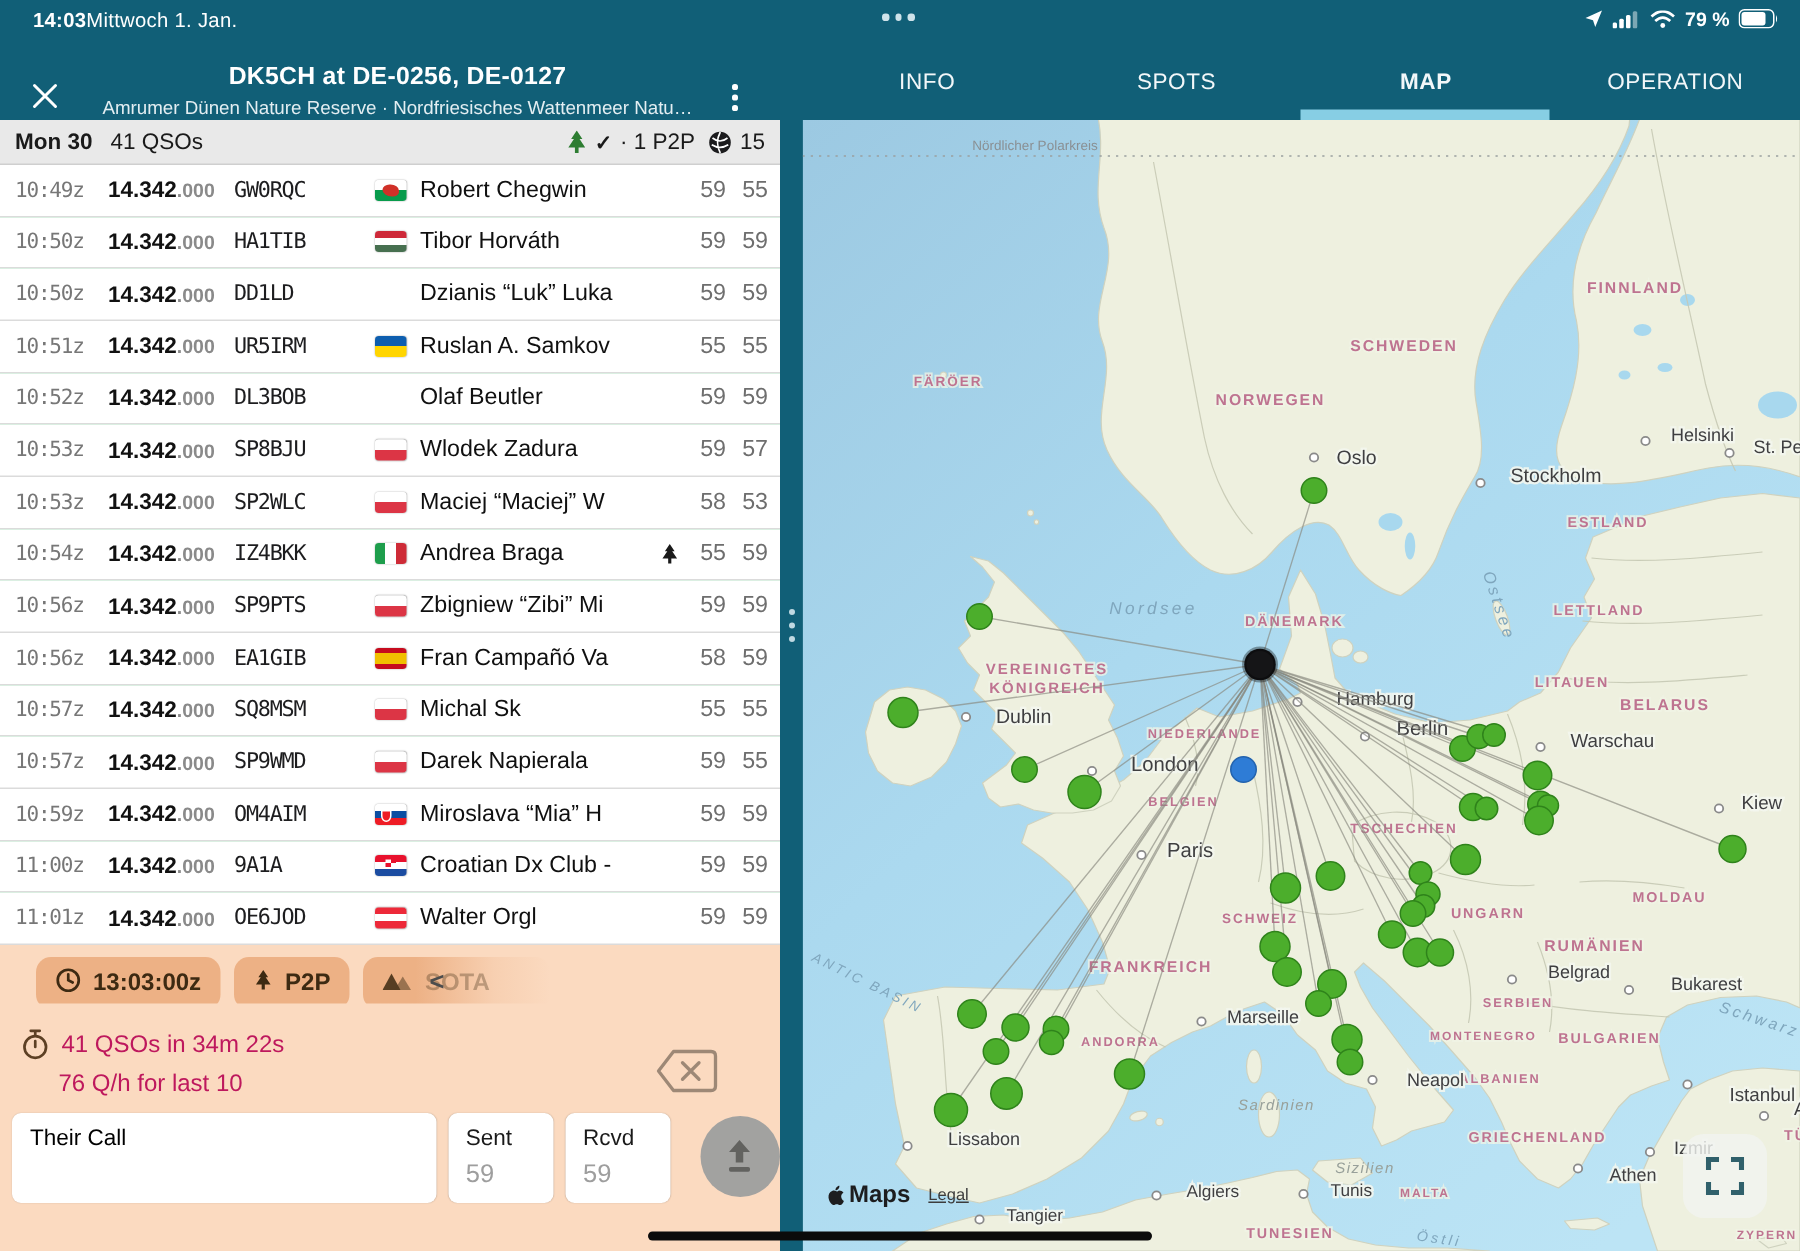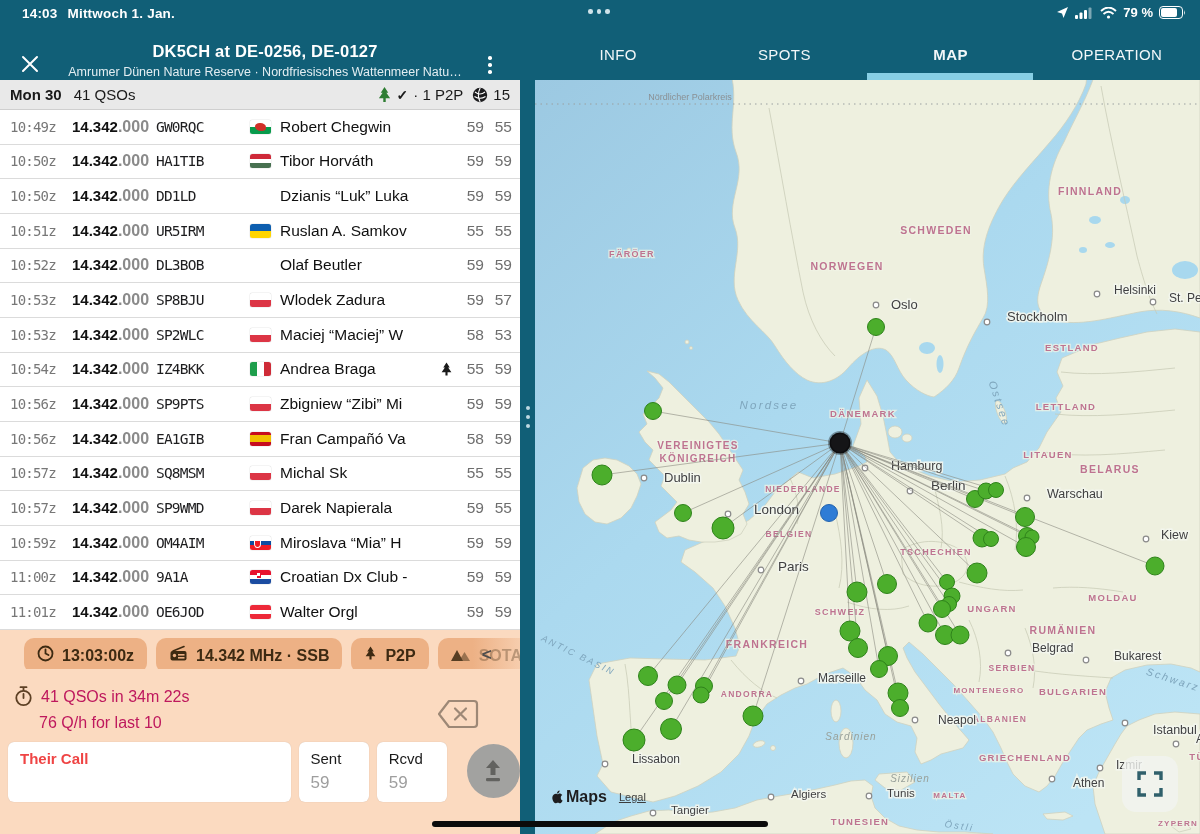--- a/index.html
+++ b/index.html
@@ -3,21 +3,21 @@
 <meta charset="utf-8">
 <style>
   * { margin:0; padding:0; box-sizing:border-box; }
   html,body { width:1200px; height:834px; overflow:hidden; background:#115F77;
     font-family:"Liberation Sans", sans-serif; }
   .screen { position:relative; width:1200px; height:834px; background:#115F77; }
 
   
   .statusbar { position:absolute; left:0; top:0; width:1200px; height:28px; color:#fff; }
   .sb-left { position:absolute; left:22px; top:6px; font-size:13.5px; font-weight:bold; letter-spacing:.2px; }
-  .sb-left .sb-date { font-weight:bold; margin-left:10px; }
+  .sb-left .sb-date { font-weight:normal; margin-left:0; }
   .sb-center { position:absolute; left:588px; top:9px; display:flex; gap:4px; }
   .sb-center i { width:4.5px; height:4.5px; border-radius:50%; background:#cfe3ea; }
   .sb-right { position:absolute; right:14px; top:5px; display:flex; align-items:center; gap:6px; font-size:13px; font-weight:bold; }
 
   
   .appheader { position:absolute; left:0; top:40px; width:525px; height:54px; color:#fff; }
   .close-x { position:absolute; left:18px; top:12px; width:24px; height:24px; cursor:pointer; }
   .hdr-titles { position:absolute; left:45px; right:40px; top:2px; text-align:center; }
   .hdr-title { font-size:16.5px; font-weight:bold; letter-spacing:.2px; }
   .hdr-sub { font-size:12.5px; color:#e3eef2; margin-top:4px; white-space:nowrap; overflow:hidden; }
@@ -35,21 +35,21 @@
   .sum-day { font-weight:bold; margin-right:12px; }
   .sum-right { margin-left:auto; display:flex; align-items:center; gap:5px; }
   .sum-right .chk { font-size:14px; font-weight:bold; }
   .sum-right .p2ptxt { margin-right:4px; }
 
   .qrows { position:absolute; left:0; top:30px; width:100%; height:520px; background:#22c55e; }
   .qrow { display:flex; align-items:center; height:34.66px; border-bottom:1px solid #DBDBDB; background:#fff; padding:0 8px 0 10px; cursor:pointer; }
   .qtime { width:62px; font-family:"DejaVu Sans Mono", monospace; font-size:14px; color:#777; letter-spacing:-.8px; flex:none; }
   .qfreq { width:84px; font-size:15px; color:#111; flex:none; }
   .qfreq b { font-weight:bold; }
-  .qfreq small { font-size:16px; color:#8a8a8a; font-weight:bold; }
+  .qfreq small { font-size:13px; color:#8a8a8a; font-weight:bold; }
   .qcall { width:94px; font-family:"DejaVu Sans Mono", monospace; font-size:14.5px; color:#1d1d1f; letter-spacing:-.8px; flex:none; }
   .qflag { width:21px; height:14px; border-radius:2.5px; margin-right:9px; flex:none; position:relative; overflow:hidden; box-shadow:0 0 1px rgba(0,0,0,.45); }
   .qflag.none { box-shadow:none; }
   .qname { flex:1; font-size:15.5px; color:#101010; white-space:nowrap; overflow:hidden; }
   .qtree { width:20px; flex:none; color:#1a1a1a; display:flex; justify-content:center; }
   .qsent,.qrcvd { width:28px; text-align:right; color:#6e6e6e; font-size:15.5px; flex:none; }
 
   
   .flag-wales { background:linear-gradient(#ffffff 50%, #089b4c 50%); }
   .flag-wales::after { content:""; position:absolute; left:5px; top:3px; width:11px; height:8px; background:#d03028; border-radius:45% 55% 40% 60%; }
@@ -70,21 +70,21 @@
   .chips { position:absolute; left:24px; top:8px; right:0; height:31px; display:flex; gap:9px; overflow:hidden; }
   .chip { display:flex; align-items:center; gap:8px; background:#EDB185; border-radius:10px; padding:0 13px; height:35px; color:#3D2A12; font-size:16px; font-weight:bold; white-space:nowrap; flex:none; cursor:pointer; }
   .chip.faded { background:linear-gradient(to right, #EDB185 0%, #EDB185 28%, rgba(237,177,133,.25) 70%, rgba(237,177,133,0) 100%); color:rgba(61,42,18,.32); position:relative; padding-right:40px; }
   .chip.faded .chev { position:absolute; left:44px; top:7px; color:#4d4d4d; font-size:17px; font-weight:bold; }
   .stats { position:absolute; left:14px; top:56px; color:#be185d; font-size:16px; }
   .stats-row1 { display:flex; align-items:center; gap:8px; }
   .stats-row2 { margin-left:25px; margin-top:7px; }
   .backspace-btn { position:absolute; right:40px; top:68px; cursor:pointer; }
   .fields { position:absolute; left:8px; top:112px; right:0; display:flex; gap:8px; }
   .field { background:#fff; border-radius:6px; height:60px; padding:8px 12px; box-shadow:0 0 1px rgba(0,0,0,.2); }
-  .field-call { width:287px; font-size:15px; color:#ef4444; cursor:text;font-weight:bold; }
+  .field-call { width:287px; font-size:15px; color:#000000; cursor:text; }
   .field-rst { width:71px; font-size:15px; color:#1a1a1a; cursor:text; }
   .field-rst .val { color:#9e9e9e; font-size:17px; margin-top:6px; }
   .upload-btn { width:54px; height:54px; border-radius:50%; background:#A2A2A0; display:flex; align-items:center; justify-content:center; margin-left:12px; margin-top:2px; cursor:pointer; }
 
   
   .divider { position:absolute; left:520px; top:80px; width:15px; height:754px; background:#115F77; cursor:col-resize; }
   .divider .grip { position:absolute; left:5.5px; top:326px; display:flex; flex-direction:column; gap:5px; }
   .divider .grip i { width:4px; height:4px; border-radius:50%; background:#BFD9E2; }
 
   
@@ -341,30 +341,20 @@
       </div>
 
     <div class="footer">
       <div class="chips" id="chips">
           <div class="chip">
             <span><svg width="17" height="17" viewBox="0 0 17 17">
                 <circle cx="8.5" cy="8.5" r="7" fill="none" stroke="#3D2A12" stroke-width="1.8"></circle>
                 <path d="M8.5 4.5 L8.5 8.5 L11.5 10" stroke="#3D2A12" stroke-width="1.8" fill="none" stroke-linecap="round"></path>
               </svg></span>
             <span>13:03:00z</span>
-          </div>
-          <div class="chip">
-            <span><svg width="19" height="17" viewBox="0 0 19 17">
-                <path d="M4 6 L15 1.5" stroke="#3D2A12" stroke-width="1.6" stroke-linecap="round"></path>
-                <rect x="1.5" y="6" width="16" height="9.5" rx="2" fill="#3D2A12"></rect>
-                <circle cx="5.5" cy="10.5" r="1.7" fill="#EDB185"></circle>
-                <rect x="9" y="9" width="6.5" height="1.6" fill="#EDB185"></rect>
-                <rect x="9" y="12" width="6.5" height="1.6" fill="#EDB185"></rect>
-              </svg></span>
-            <span>14.342 MHz · SSB</span>
           </div>
           <div class="chip">
             <span><svg width="13" height="15" viewBox="0 0 16 17">
                 <path d="M8 0 L12 6 L10 6 L14 12 L9.3 12 L9.3 16 L6.7 16 L6.7 12 L2 12 L6 6 L4 6 Z" fill="#3D2A12"></path>
               </svg></span>
             <span>P2P</span>
           </div>
           <div class="chip faded">
             <span style="opacity:.85"><svg width="20" height="14" viewBox="0 0 20 14">
                 <path d="M0 14 L6 3 L12 14 Z" fill="#3D2A12"></path>

